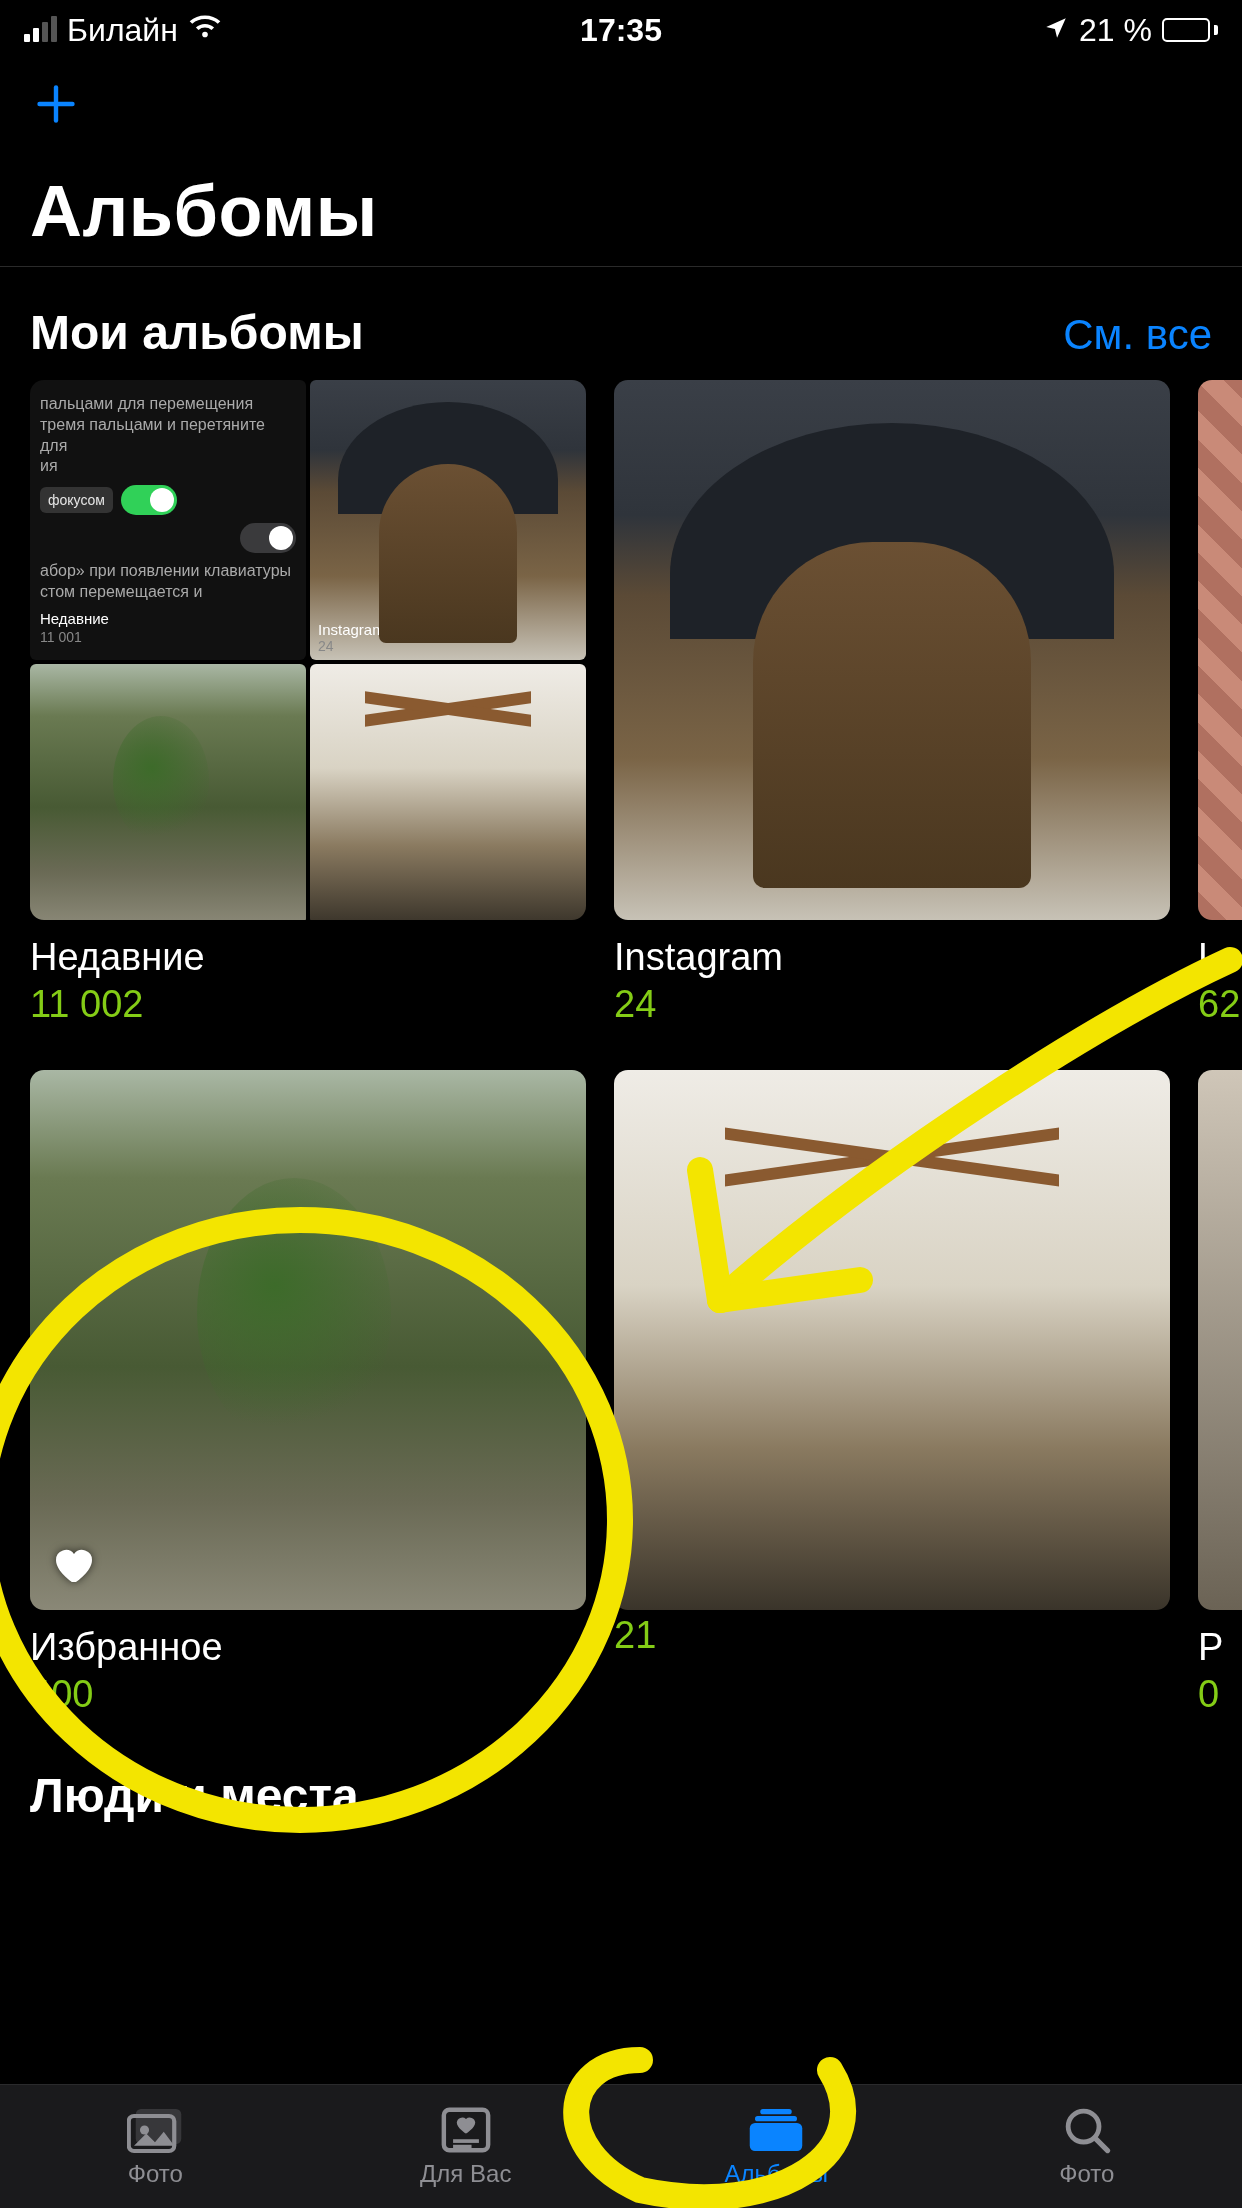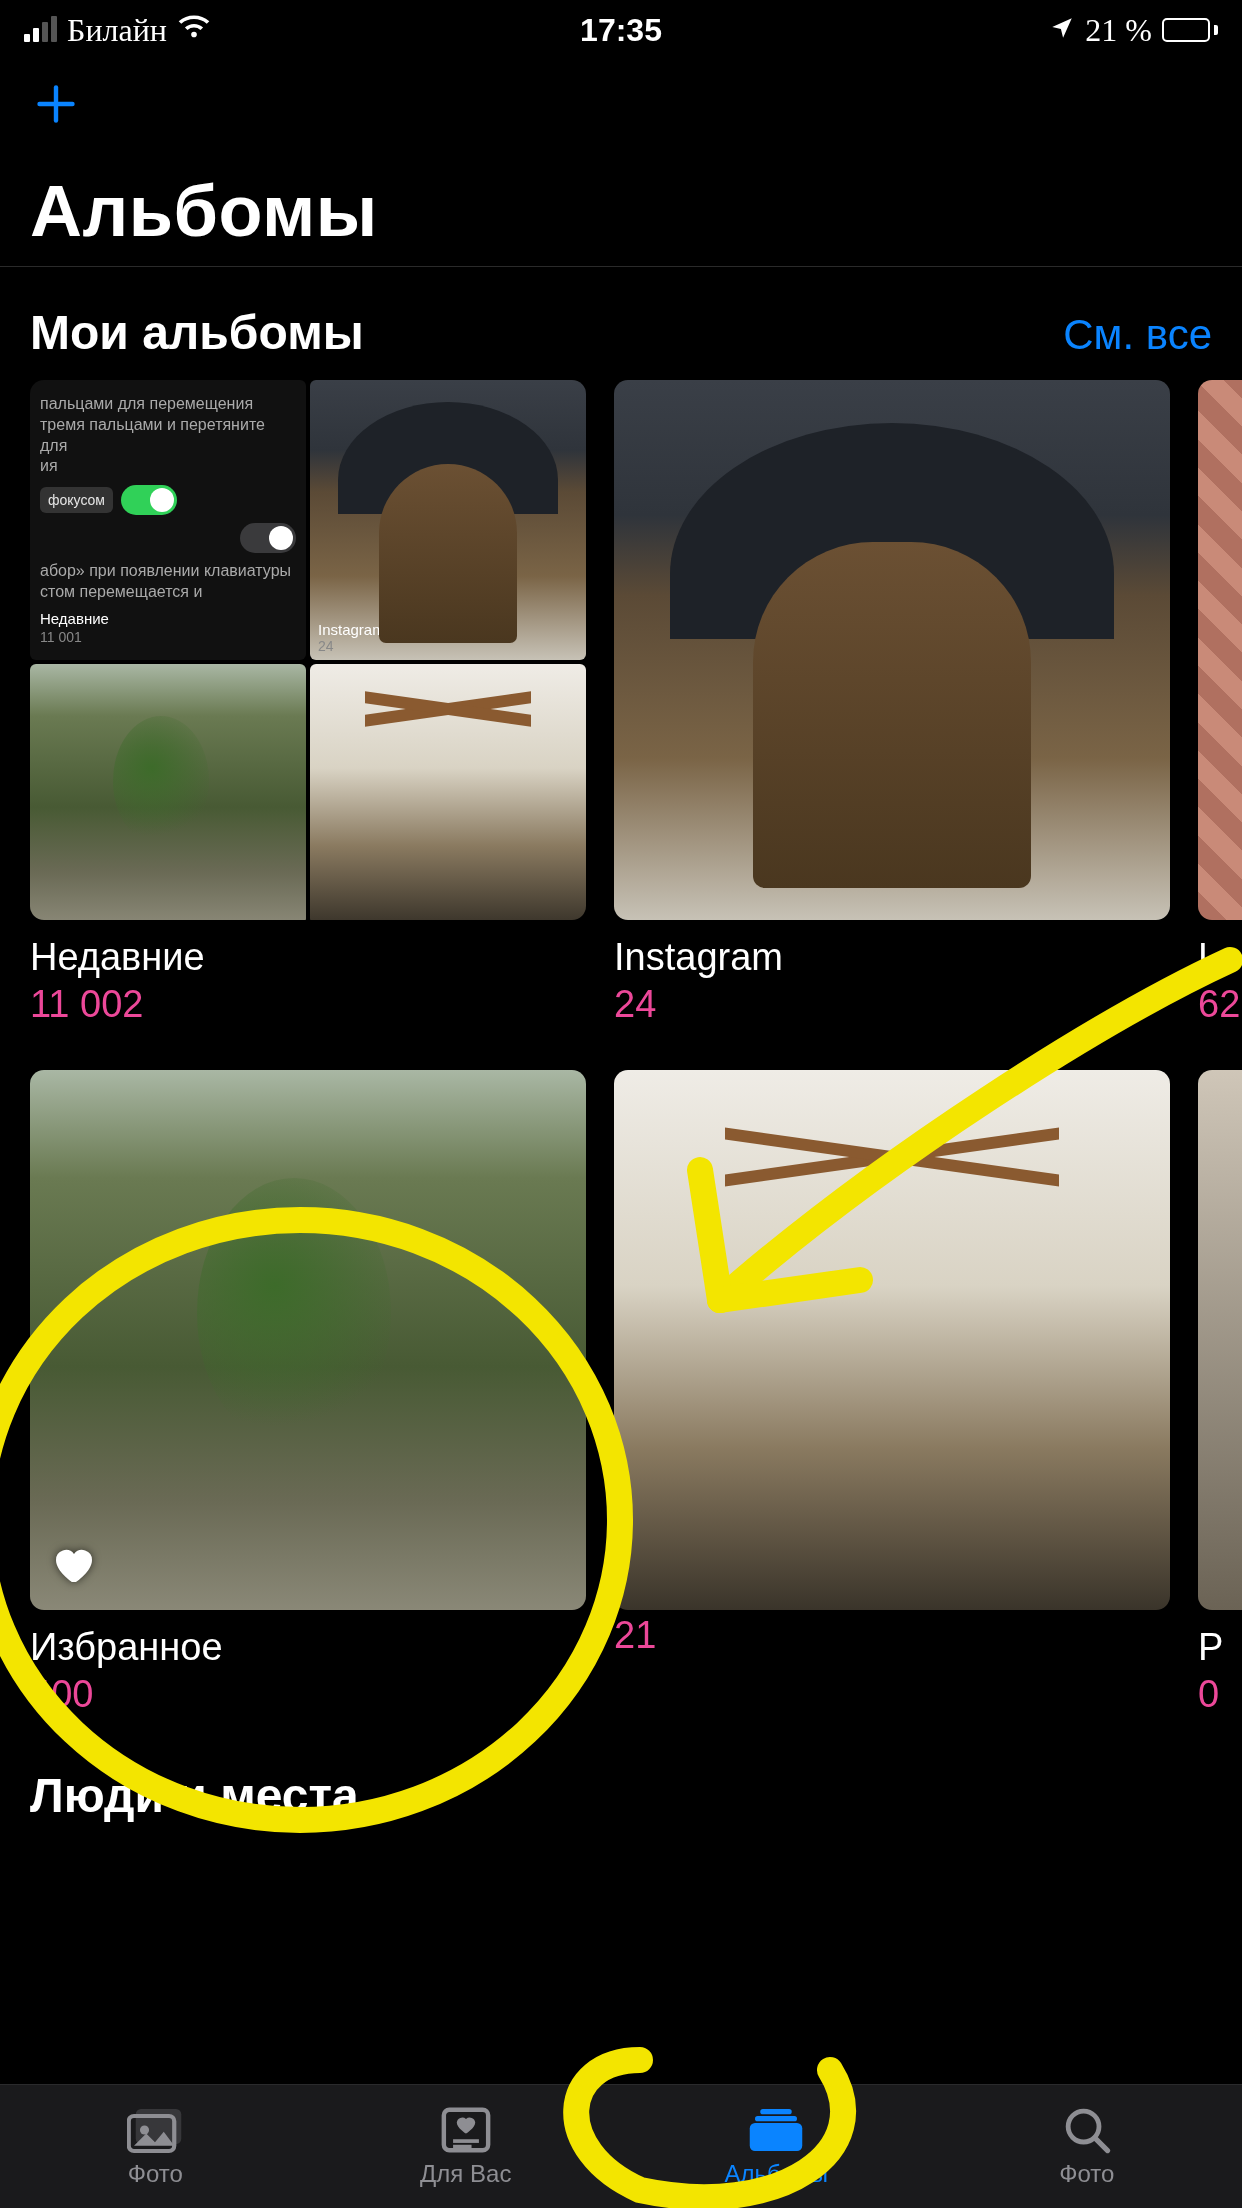--- a/index.html
+++ b/index.html
@@ -1,20 +1,20 @@
 <!DOCTYPE html>
 <html><head>
 <meta charset="utf-8">
 <style>
   * { box-sizing: border-box; margin:0; padding:0; }
   html,body { width:1242px; height:2208px; background:#000; color:#fff; font-family:-apple-system, "SF Pro Display", "Helvetica Neue", Arial, sans-serif; overflow:hidden; position:relative;}
   
   
   .status-bar { display:flex; align-items:center; justify-content:space-between; height:60px; padding:0 24px; font-size:32px; font-weight:500;}
-  .status-left, .status-right { display:flex; align-items:center; gap:10px;font-family:Liberation Serif, serif;}
+  .status-left, .status-right { display:flex; align-items:center; gap:10px;}
   .status-center { position:absolute; left:50%; transform:translateX(-50%); font-weight:600;}
   .signal { display:inline-flex; align-items:flex-end; gap:3px; height:24px;}
   .signal span { width:6px; background:#fff; border-radius:1px;}
   .signal span.dim { background:#555;}
   .wifi svg { width:34px; height:34px;}
   .battery { display:inline-flex; align-items:center; gap:4px;}
   .battery-body { width:48px; height:24px; border:2px solid #fff; border-radius:5px; position:relative; padding:2px;}
   .battery-cap { width:4px; height:10px; background:#fff; border-radius:0 2px 2px 0;}
   .battery-fill { height:100%; background:#ffcc00; border-radius:2px;}
   
@@ -30,21 +30,21 @@
   .section-title { font-size:48px; font-weight:700;}
   .see-all { font-size:42px; color:#0a84ff; font-weight:400;}
   
   
   .albums-row { display:flex; gap:28px; padding:0 0 0 30px; overflow:hidden;}
   .album { flex:0 0 540px; display:flex; flex-direction:column;}
   .album.cut { flex:0 0 60px;}
   .thumb { width:556px; height:540px; border-radius:14px; overflow:hidden; position:relative; background:#222;}
   .album.cut .thumb { width:60px;}
   .album-name { font-size:38px; font-weight:400; color:#fff; margin-top:16px; white-space:nowrap; overflow:hidden;}
-  .album-count { font-size:38px; color:#ec4899; margin-top:4px;}
+  .album-count { font-size:38px; color:#84cc16; margin-top:4px;}
   .heart-badge { position:absolute; left:18px; bottom:18px; }
   .heart-badge svg { width:48px; height:48px; fill:#fff; filter:drop-shadow(0 0 4px rgba(0,0,0,.6));}
   
   
   .collage { background:#000; display:grid; grid-template-columns:1fr 1fr; grid-template-rows:280px 260px; gap:4px;}
   .collage .cell { position:relative; overflow:hidden; border-radius:6px;}
   .cell-settings { background:#111; padding:14px 10px; font-size:16px; color:#aaa; line-height:1.3;}
   .pill-row { display:flex; align-items:center; gap:8px; margin:8px 0;}
   .pill-label { background:#333; color:#e5e5e5; font-size:14px; padding:4px 8px; border-radius:6px;}
   .toggle { width:56px; height:30px; border-radius:15px; position:relative;}

